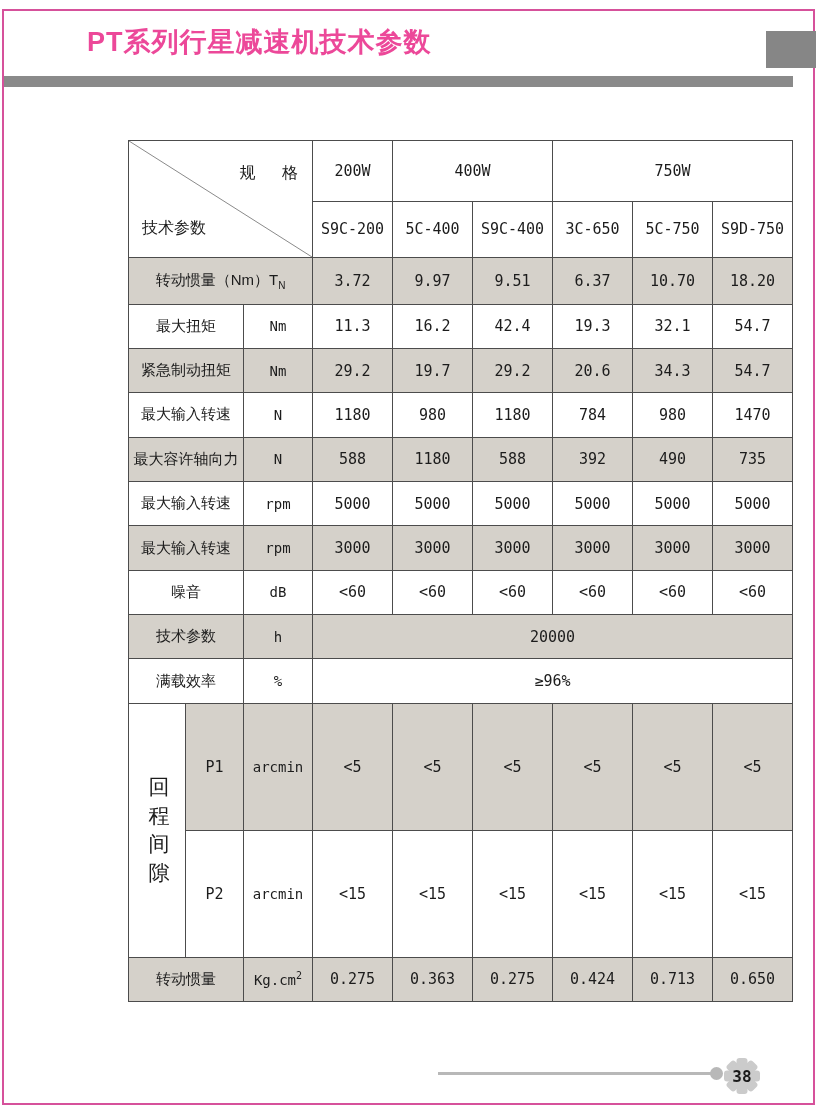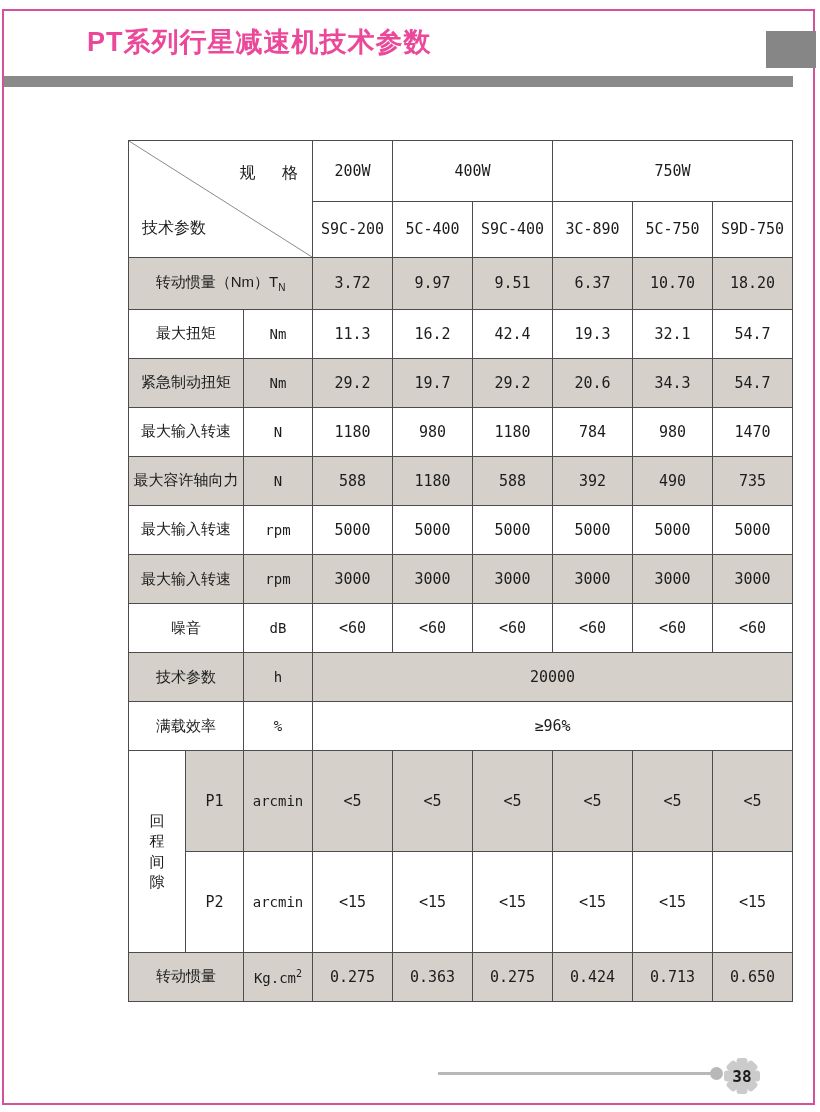--- a/index.html
+++ b/index.html
@@ -46,21 +46,21 @@
   sup { font-size:10px; }
 
   .diag-cell { padding:0; }
   .diag-wrap { position:relative; width:100%; height:116px; }
   .diag-wrap svg { position:absolute; left:0; top:0; width:100%; height:100%; }
   .corner-top { position:absolute; top:22px; right:14px; font-size:16px; word-spacing:22px; }
   .corner-bottom { position:absolute; bottom:18px; left:13px; font-size:16px; }
 
   .vcell span {
     display:inline-block; width:17px; word-break:break-all;
-    line-height:1.35; font-size:15px; text-align:center;
+    line-height:1.35; font-size:21px; text-align:center;
   }
 
   .footer-line { position:absolute; left:438px; top:1072px; width:278px; height:3px; background:#b8b8b8; }
   .footer-dot  { position:absolute; left:710px; top:1067px; width:13px; height:13px; border-radius:50%; background:#b8b8b8; }
   .gear { position:absolute; left:722px; top:1056px; }
   .gear text {
     font-family:"DejaVu Sans Mono", monospace; font-size:16px; font-weight:bold; fill:#1a1a1a;
   }
 </style>
 </head>
@@ -98,21 +98,21 @@
     </td>
     <td class="mono">200W</td>
     <td class="mono" colspan="2">400W</td>
     <td class="mono" colspan="3">750W</td>
   </tr>
 
   <tr class="h2 white">
     <td class="mono">S9C-200</td>
     <td class="mono">5C-400</td>
     <td class="mono">S9C-400</td>
-    <td class="mono">3C-890</td>
+    <td class="mono">3C-650</td>
     <td class="mono">5C-750</td>
     <td class="mono">S9D-750</td>
   </tr>
 
   <tr class="gray">
     <td class="lbl" colspan="3">
       <span>转动惯量（Nm）T</span><sub>N</sub>
     </td>
     <td class="val">3.72</td>
     <td class="val">9.97</td>

